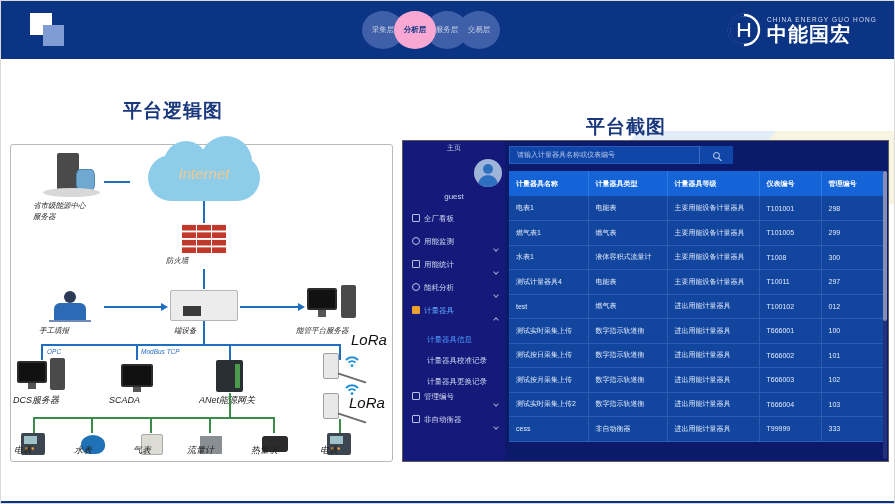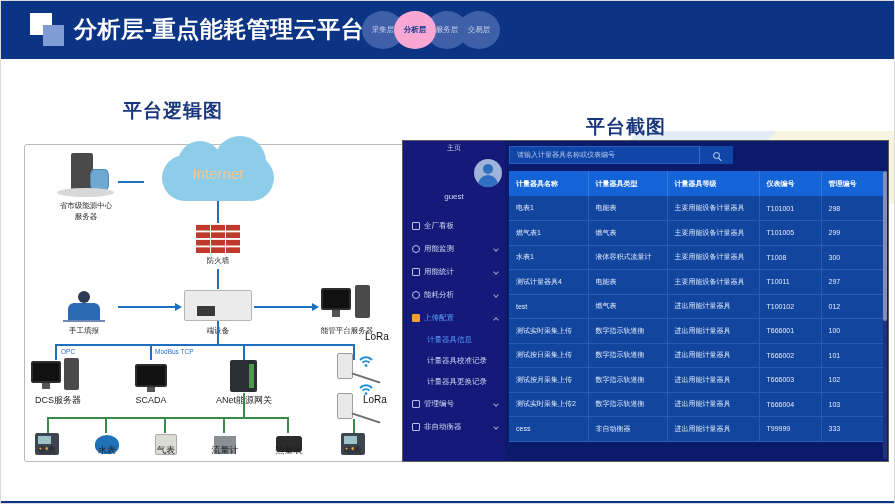--- a/index.html
+++ b/index.html
@@ -58,25 +58,25 @@
   
   .sec-title {
     position: absolute; font-size: 19px; font-weight: bold; color: #19377c;
     letter-spacing: 1px; white-space: nowrap; z-index: 5;
   }
   #title-left  { left: 123px; top: 98px; }
   #title-right { left: 586px; top: 98px; margin-top: 16px; }
 
   
   .diagram {
-    position: absolute; left: 24px; top: 144px; width: 383px; height: 318px;
-    border: 1px solid #b9b9b9; border-radius: 3px; background: #ffffff; z-index: 4;
+    position: absolute; left: 10px; top: 144px; width: 383px; height: 318px;
+    border: 1px solid #b9b9b9; border-radius: 3px; background: #ffffff; z-index: 4; font-style: italic;
   }
   .dg-label {
-    position: absolute; font-size: 7.5px; color: #222; text-align: center;
+    position: absolute; font-size: 7.5px; color: #222; 
     line-height: 1.25; white-space: nowrap;
   }
   .dg-proto { position: absolute; font-size: 6.5px; color: #2e6fc4; white-space: nowrap; }
   .dg-line { position: absolute; background: #1f6fc0; }
   .dg-line.green { background: #3a8a4a; }
   .dg-arrow {
     position: absolute; width: 0; height: 0;
     border-top: 4px solid transparent; border-bottom: 4px solid transparent;
     border-left: 7px solid #1f6fc0;
   }
@@ -115,21 +115,21 @@
   .device-box {
     position: absolute; background: #ececec; border: 1px solid #b5b5b5; border-radius: 2px;
   }
   .device-slot { position: absolute; background: #3a3a3a; }
 
   .gw-box { position: absolute; background: #2a2f33; border-radius: 2px; }
   .gw-strip { position: absolute; background: #4c9a4c; }
 
   .lora-box { position: absolute; background: #e8e8e8; border: 1px solid #9e9e9e; border-radius: 2px; }
   .lora-ant { position: absolute; background: #6b6b6b; height: 2px; border-radius: 1px; }
-  .lora-txt { position: absolute; font-size: 10px; color: #111; font-weight: 500; }
+  .lora-txt { position: absolute; font-size: 15px; color: #111; font-weight: 500; }
   .wifi-dot { position: absolute; width: 14px; height: 11px; }
 
   .meter-ico { position: absolute; }
   .meter-elec { background: #3c4550; border-radius: 2px; }
   .meter-elec .scr { position: absolute; left: 3px; top: 3px; width: 13px; height: 8px; background: #9dc3c9; }
   .meter-elec .btn { position: absolute; background: #e8a13a; border-radius: 50%; width: 3px; height: 3px; }
   .meter-water { background: #1f72b8; border-radius: 50% 50% 40% 40%; }
   .meter-gas { background: #dcdcd4; border: 1px solid #aaa; border-radius: 2px; }
   .meter-flow { background: #8a8f94; }
   .meter-heat { background: #2b2b2b; border-radius: 3px; }
@@ -155,21 +155,21 @@
     border-radius: 50%; background: #9fb4d8; overflow: hidden;
   }
   .avatar .head { position: absolute; left: 9px; top: 5px; width: 10px; height: 10px; border-radius: 50%; background: #2e6fbf; }
   .avatar .body { position: absolute; left: 4px; top: 16px; width: 20px; height: 13px; border-radius: 10px 10px 0 0; background: #2e6fbf; }
   .side-user {
     position: absolute; left: 0; top: 51px; width: 102px; text-align: center;
     font-size: 8px; color: #cfd6f0;
   }
   .menu { position: absolute; left: 0; top: 73px; width: 102px; }
   .menu-item {
-    position: relative; height: 23px; display: flex; align-items: center;
+    position: relative; height: 23px; display: flex; 
     padding-left: 9px; font-size: 7.5px; color: #d3d9f2; white-space: nowrap;
   }
   .menu-item.active { color: #5fa8ff; }
   .menu-item .mi-ico {
     width: 8px; height: 8px; margin-right: 4px; flex: 0 0 8px;
     border: 1px solid #b8c2e8; border-radius: 1px; position: relative;
   }
   .menu-item.sel-ico .mi-ico { background: #f0a030; border-color: #f0a030; }
   .menu-item .chev {
     position: absolute; right: 7px; top: 50%; margin-top: -2px;
@@ -237,29 +237,41 @@
   }
 </style>
 </head>
 <body>
 
 <div class="header">
   <div class="hdr-mark">
     <div class="sq-white"></div>
     <div class="sq-blue"></div>
   </div>
-  <div class="hdr-title">分析层-重点能耗管理云平台</div>
 
   <div class="hdr-circles">
     <div class="circ c0">采集层</div>
     <div class="circ c1">分析层</div>
     <div class="circ c2">服务层</div>
     <div class="circ c3">交易层</div>
   </div>
 
+  <div class="brand">
+    <div class="brand-glyph">
+      <svg width="34" height="34" viewBox="0 0 34 34">
+        <circle cx="17" cy="17" r="15" fill="none" stroke="#ffffff" stroke-width="2.4"></circle>
+        <path d="M17 2 A15 15 0 0 0 17 32" fill="none" stroke="#0b3484" stroke-width="3"></path>
+        <path d="M12 10 L12 24 M12 17 L22 17 M22 10 L22 24" fill="none" stroke="#ffffff" stroke-width="2.2"></path>
+      </svg>
+    </div>
+    <div class="brand-txt">
+      <div class="brand-en">CHINA ENERGY GUO HONG</div>
+      <div class="brand-cn">中能国宏</div>
+    </div>
+  </div>
 </div>
 
 <div class="decor">
   <div class="arc-blue"></div>
   <div class="arc-yellow"></div>
   <div class="decor-mask">
     <div class="top-w"></div>
     <div class="bot-w"></div>
   </div>
 </div>
@@ -413,21 +425,21 @@
         <span>用能统计</span>
         <span class="chev"></span>
       </div>
       <div class="menu-item">
         <span class="mi-ico" style="border-radius:50%;"></span>
         <span>能耗分析</span>
         <span class="chev"></span>
       </div>
       <div class="menu-item active sel-ico">
         <span class="mi-ico"></span>
-        <span>上传配置</span>
+        <span>计量器具</span>
         <span class="chev up"></span>
       </div>
 
       <div class="submenu-item active">计量器具信息</div>
       <div class="submenu-item">计量器具校准记录</div>
       <div class="submenu-item">计量器具更换记录</div>
 
       <div class="menu-item">
         <span class="mi-ico"></span>
         <span>管理编号</span>

